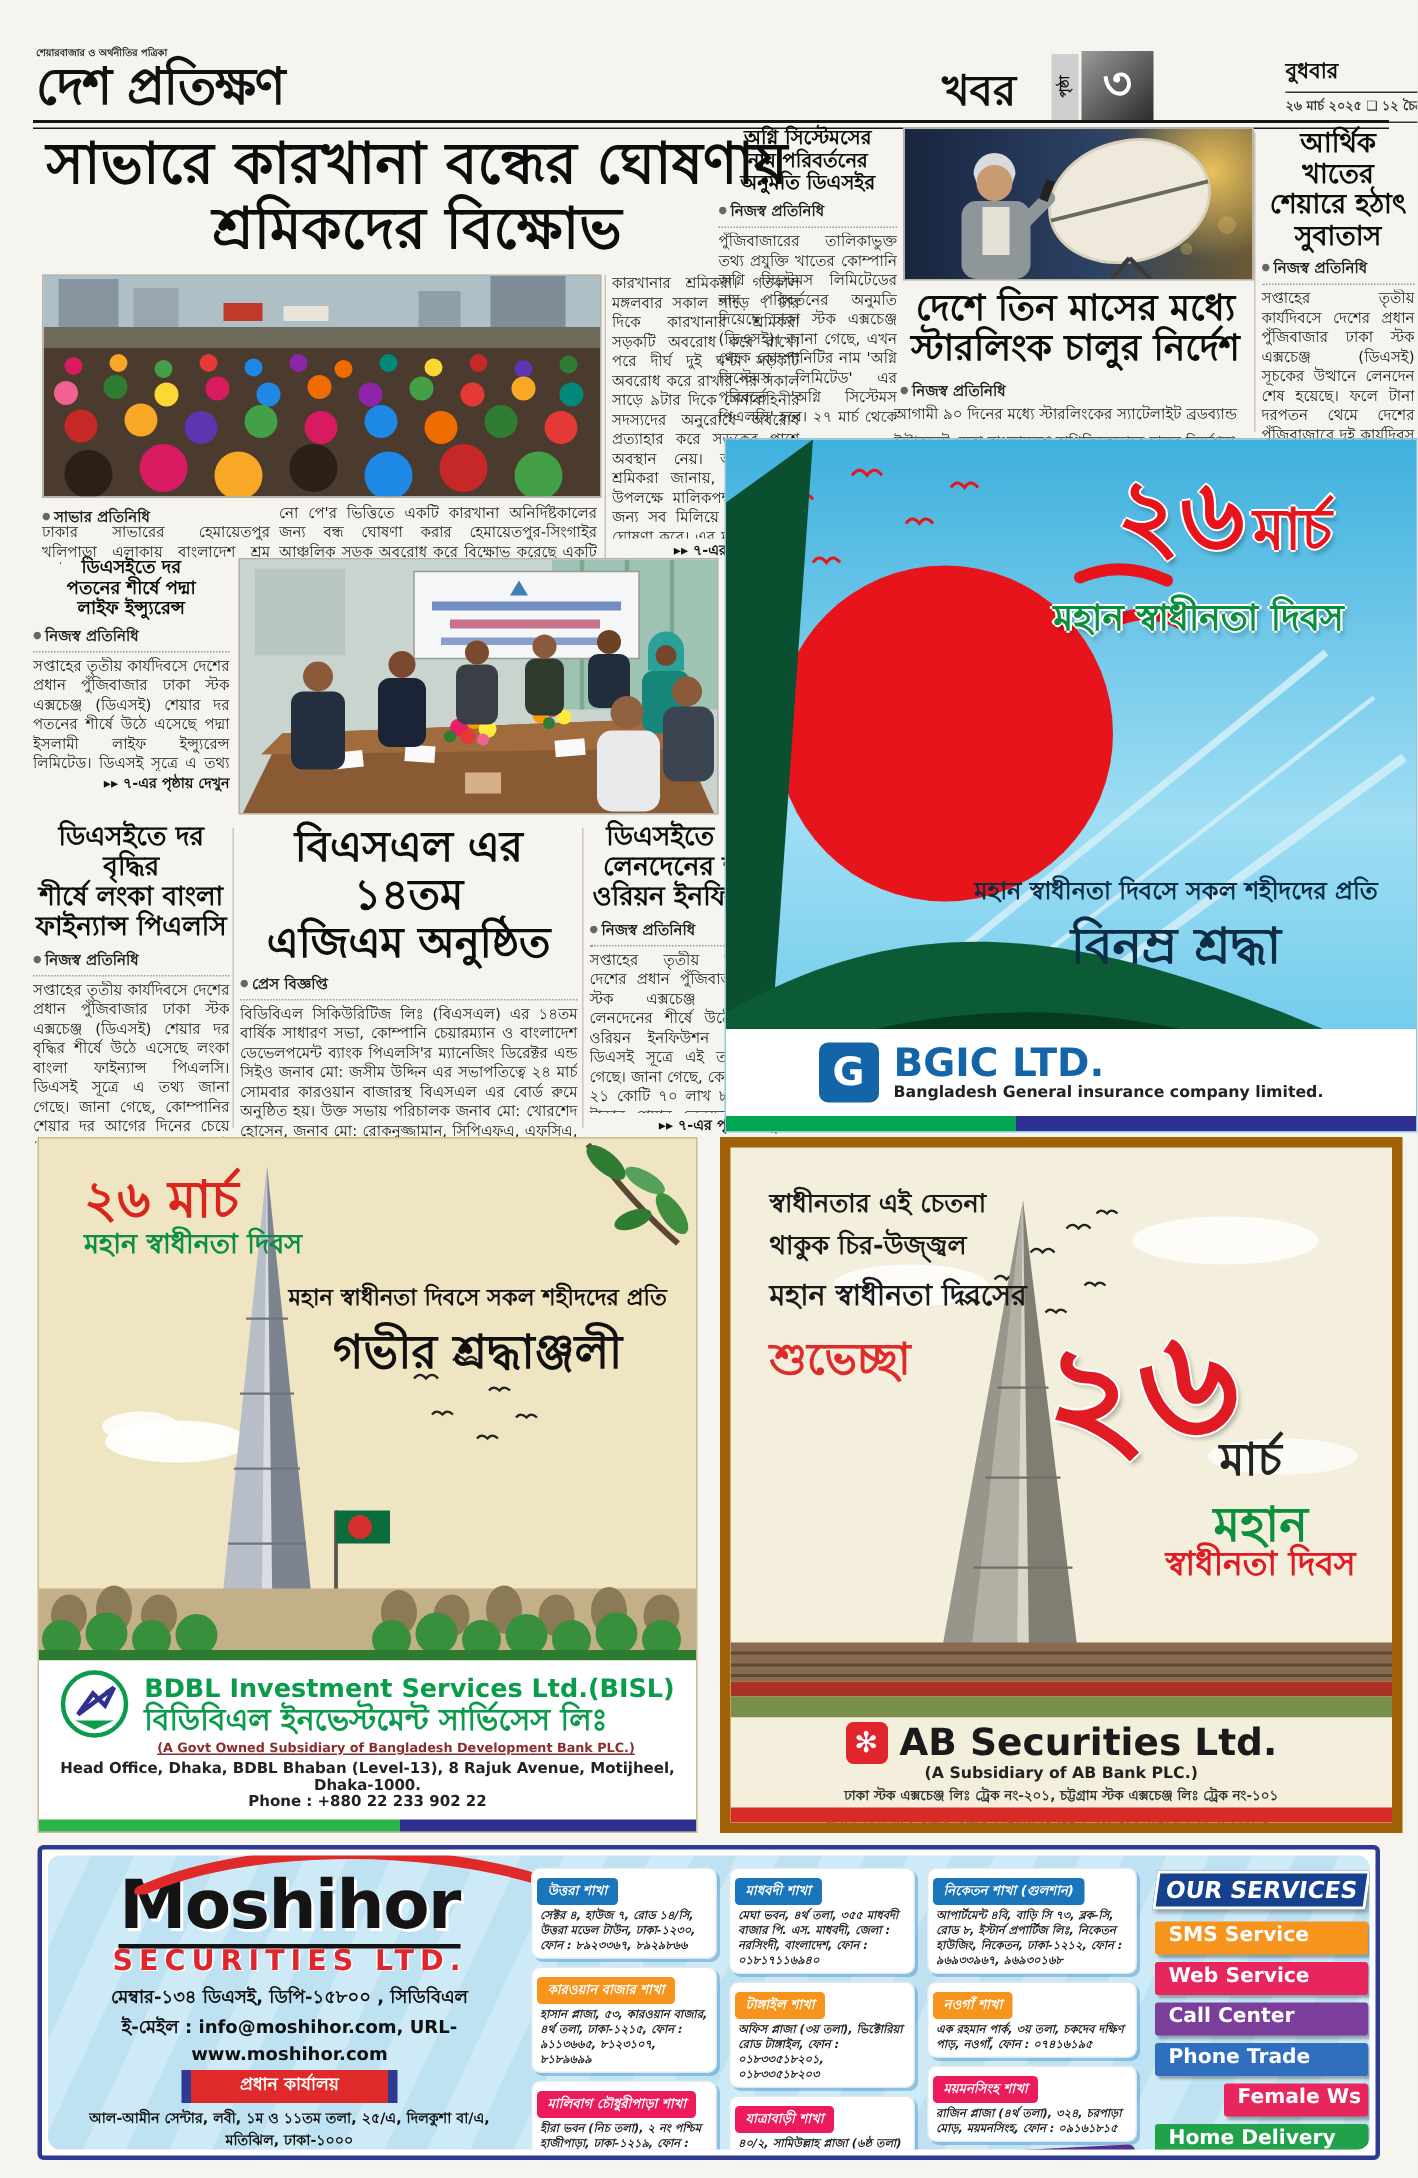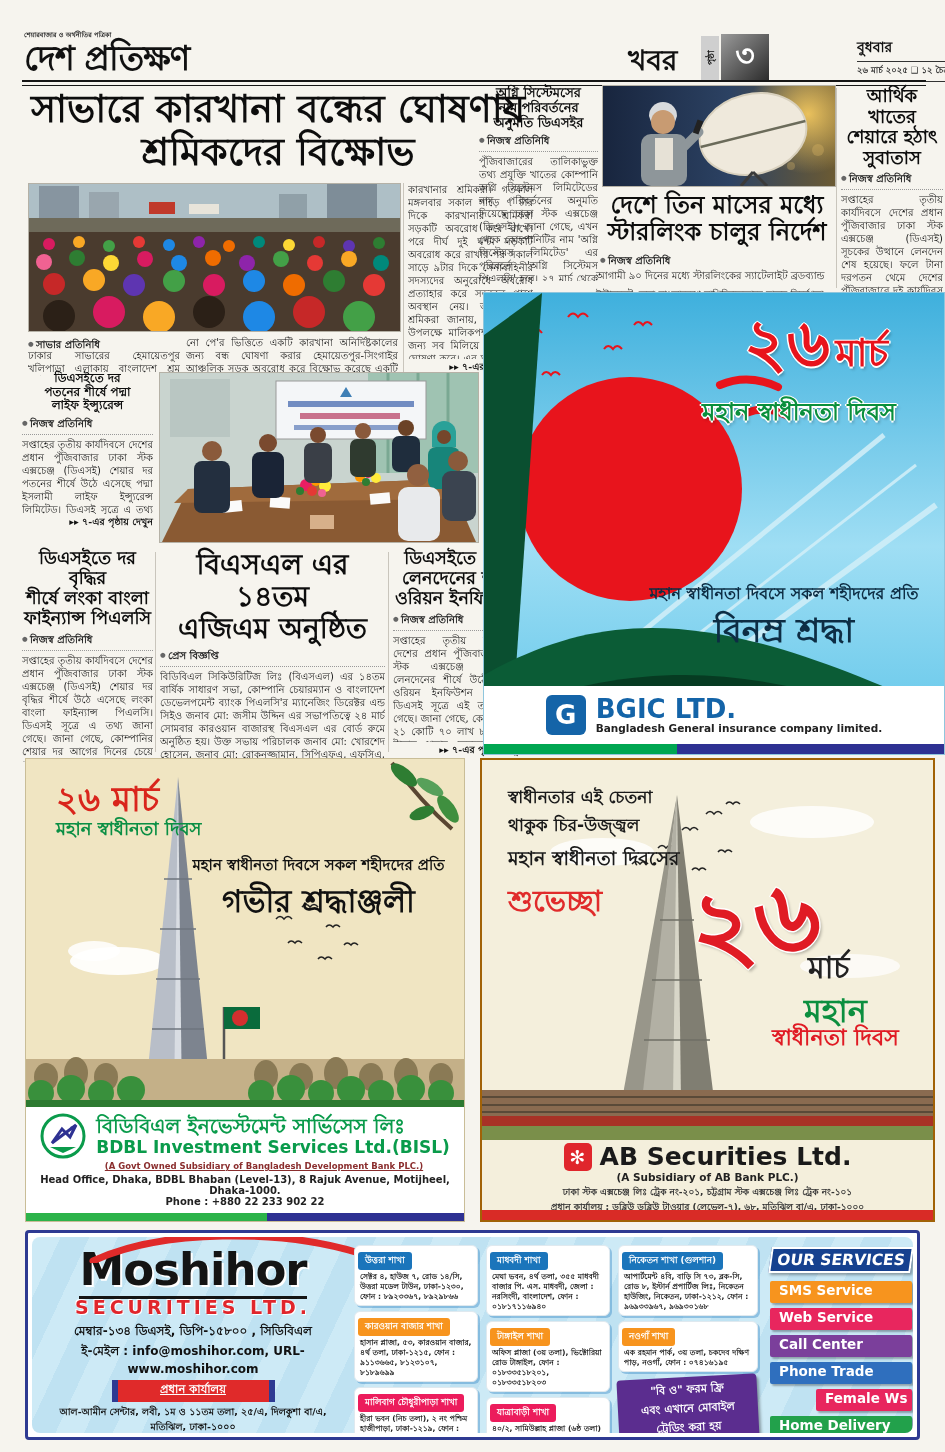--- a/index.html
+++ b/index.html
@@ -21,21 +21,21 @@
   #mast-tagline{font-size:6.5px;font-weight:bold;color:#222;}
   #mast-rule{border-top:2.5px solid #161616;border-bottom:1px solid #161616;height:3px;}
   
   #bgic{background:linear-gradient(180deg,#3fb0dd 0%,#9fdef4 55%,#5fc5e9 100%);overflow:hidden;}
   .stroke-w{text-shadow:1.5px 0 0 #fff,-1.5px 0 0 #fff,0 1.5px 0 #fff,0 -1.5px 0 #fff,2px 3px 3px rgba(0,0,0,.25);}
   
   #mosh{background:#fff;border:3px solid #2e3a92;border-radius:4px;padding:4px;box-sizing:border-box;}
   #mosh-in{position:relative;width:100%;height:100%;border-radius:8px;
      background:repeating-linear-gradient(115deg,#cdeaf6 0 26px,#bfe2f2 26px 52px);overflow:hidden;}
   .bcard{background:#fff;border-radius:6px;box-shadow:2px 2px 0 rgba(27,117,188,.35);
-         padding:2px 5px 3px;margin-bottom:5px;border:1px solid #dfe9ef;}
+         padding:2px 5px 3px;margin-bottom:5px;border:1px solid #dfe9ef;font-style:italic;}
   .bcard .bhead{display:inline-block;color:#fff;font-size:8.8px;font-weight:bold;
          padding:1px 7px 2px;border-radius:3px;margin:0 0 2px -2px;}
   .bcard .bbody{font-size:7.6px;font-weight:bold;color:#222;line-height:1.32;}
   .svc{height:21px;margin-bottom:5px;color:#fff;font-weight:bold;font-size:13.5px;
        padding:1px 0 0 9px;border-radius:2px;box-shadow:2px 2px 2px rgba(0,0,0,.3);}
   .ribbon{background:linear-gradient(90deg,#2e3a92 0 6px,#e02a2a 6px calc(100% - 6px),#2e3a92 calc(100% - 6px));
        color:#fff;font-size:11.5px;font-weight:bold;text-align:center;padding:1px 0 2px;}
 </style>
 </head>
 <body>
@@ -388,32 +388,32 @@
     <div class="abs" style="left:155px;top:118px;width:275px;text-align:center;font-size:31px;font-weight:900;color:#111;">গভীর শ্রদ্ধাঞ্জলী</div>
     <div class="abs" style="left:0;top:348px;width:100%;height:108px;background:#fff;text-align:center;">
       <div style="display:flex;align-items:center;justify-content:center;gap:10px;margin-top:6px;">
         <svg width="46" height="46" viewBox="0 0 46 46">
           <circle cx="23" cy="23" r="21" fill="#fff" stroke="#0a9b4b" stroke-width="3"></circle>
           <polygon points="12,30 22,16 30,24 36,12" fill="none" stroke="#2e3192" stroke-width="3"></polygon>
           <polygon points="36,12 30,14 34,18" fill="#2e3192"></polygon>
           <polygon points="10,34 36,34 23,40" fill="#0a9b4b"></polygon>
         </svg>
         <div style="text-align:left;">
+          <div style="font-size:17px;font-weight:bold;color:#0a9b4b;">BDBL Investment Services Ltd.(BISL)</div>
           <div style="font-size:20px;font-weight:900;color:#0a9b4b;line-height:1.05;">বিডিবিএল ইনভেস্টমেন্ট সার্ভিসেস লিঃ</div>
-          <div style="font-size:17px;font-weight:bold;color:#0a9b4b;">BDBL Investment Services Ltd.(BISL)</div>
         </div>
       </div>
       <div style="font-size:8.5px;font-weight:bold;color:#8a2d2d;text-decoration:underline;margin-top:2px;margin-left:38px;">(A Govt Owned Subsidiary of Bangladesh Development Bank PLC.)</div>
       <div style="font-size:10px;font-weight:bold;color:#222;margin-top:3px;">Head Office, Dhaka, BDBL Bhaban (Level-13), 8 Rajuk Avenue, Motijheel, Dhaka-1000.</div>
       <div style="font-size:10px;font-weight:bold;color:#222;">Phone : +880 22 233 902 22</div>
     </div>
     <div class="abs" style="left:0;bottom:0;width:100%;height:8px;background:linear-gradient(to right,#2cb34a 0 55%,#2e3192 55%);"></div>
   </div>
 
-  <div class="abs" style="left:480px;top:758px;width:455px;height:464px;background:#f4efdc;border:2px solid #a16207;box-sizing:border-box;overflow:hidden;">
+  <div class="abs" style="left:480px;top:758px;width:455px;height:464px;background:#f4efdc;border:7px solid #a16207;box-sizing:border-box;overflow:hidden;">
     <svg class="abs" style="left:0;top:0;" width="453" height="380" viewBox="0 0 453 380">
       <ellipse cx="120" cy="92" rx="52" ry="14" fill="#fff" opacity=".8"></ellipse>
       <ellipse cx="330" cy="62" rx="62" ry="16" fill="#fff" opacity=".8"></ellipse>
       <ellipse cx="368" cy="206" rx="50" ry="12" fill="#fff" opacity=".7"></ellipse>
       <g stroke="#222" stroke-width="1.5" fill="none">
         <path d="M150,104 q4,-5 8,0 q4,-5 8,0"></path>
           <path d="M176,88 q4,-5 8,0 q4,-5 8,0"></path>
         <path d="M200,70 q4,-5 8,0 q4,-5 8,0"></path>
           <path d="M224,54 q4,-5 8,0 q4,-5 8,0"></path>
         <path d="M244,44 q3,-4 7,0 q3,-4 7,0"></path>
@@ -470,21 +470,21 @@
       <div class="abs" style="left:10px;top:6px;width:302px;text-align:center;">
         <div style="position:relative;display:inline-block;">
           <svg class="abs" style="left:-4px;top:-10px;" width="300" height="30" viewBox="0 0 300 30">
             <path d="M18,28 C86,-4 206,-4 284,20" stroke="#e02a2a" stroke-width="7" fill="none" stroke-linecap="round"></path>
           </svg>
           <span style="font-size:45px;font-weight:900;color:#141414;letter-spacing:-1px;border-bottom:3px solid #141414;text-shadow:2px 2px 0 #fff;">Moshihor</span>
         </div>
         <div style="font-size:19px;font-weight:900;color:#e0262c;letter-spacing:4px;text-shadow:1px 1px 0 #fff,-1px -1px 0 #fff;">SECURITIES LTD.</div>
         <div style="font-size:12px;font-weight:bold;color:#111;margin-top:4px;">মেম্বার-১৩৪ ডিএসই, ডিপি-১৫৮০০ , সিডিবিএল</div>
         <div style="font-size:12px;font-weight:bold;color:#111;">ই-মেইল : info@moshihor.com, URL- www.moshihor.com</div>
-        <div class="ribbon" style="width:163px;margin:4px auto 3px;text-decoration:underline;">প্রধান কার্যালয়</div>
+        <div class="ribbon" style="width:144px;margin:4px auto 3px;">প্রধান কার্যালয়</div>
         <div style="font-size:9.5px;font-weight:bold;color:#111;">আল-আমীন সেন্টার, লবী, ১ম ও ১১তম তলা, ২৫/এ, দিলকুশা বা/এ, মতিঝিল, ঢাকা-১০০০</div>
         
         
       </div>
 
       <div class="abs" style="left:322px;top:8px;width:124px;">
         <div class="bcard">
           <div class="bhead" style="background: rgb(27, 117, 187);">উত্তরা শাখা</div>
           <div class="bbody">সেক্টর ৪, হাউজ ৭, রোড ১৪/সি, উত্তরা মডেল টাউন, ঢাকা-১২৩০, ফোন : ৮৯২৩৩৬৭, ৮৯২৯৮৬৬</div>
         </div>
@@ -516,20 +516,24 @@
       </div>
 
       <div class="abs" style="left:586px;top:8px;width:140px;">
         <div class="bcard">
           <div class="bhead" style="background: rgb(27, 117, 187);">নিকেতন শাখা (গুলশান)</div>
           <div class="bbody">আপার্টমেন্ট ৪বি, বাড়ি সি ৭৩, ব্লক-সি, রোড ৮, ইস্টার্ন প্রপার্টিজ লিঃ, নিকেতন হাউজিং, নিকেতন, ঢাকা-১২১২, ফোন : ৯৬৯৩৩৯৬৭, ৯৬৯৩০১৬৮</div>
         </div>
         <div class="bcard">
           <div class="bhead" style="background: rgb(247, 148, 30);">নওগাঁ শাখা</div>
           <div class="bbody">এক রহমান পার্ক, ৩য় তলা, চকদেব দক্ষিণ পাড়, নওগাঁ, ফোন : ০৭৪১৬১৯৫</div>
+        </div>
+        <div class="bcard">
+          <div class="bhead" style="background: rgb(236, 28, 92);">ময়মনসিংহ শাখা</div>
+          <div class="bbody">রাজিন প্লাজা (৪র্থ তলা), ৩২৪, চরপাড়া মোড়, ময়মনসিংহ, ফোন : ০৯১৬১৮১৫</div>
         </div>
         <div class="pre" style="background:#5b2d8f;color:#fff;font-size:11px;font-weight:bold;text-align:center;padding:4px 2px;transform:rotate(-3deg);border-radius:4px;box-shadow:2px 3px 3px rgba(0,0,0,.35);">"বি ও" ফরম ফ্রি
 এবং এখানে মোবাইল
 ট্রেডিং করা হয়</div>
       </div>
 
       <div class="abs" style="left:738px;top:10px;width:142px;">
         <div style="background:#16418f;color:#fff;font-size:15.5px;font-weight:900;text-align:center;border:2px solid #fff;box-shadow:2px 2px 3px rgba(0,0,0,.35);transform:skewX(-8deg);padding:2px 0;margin-bottom:8px;">OUR SERVICES</div>
         <div class="svc" style="background: rgb(247, 148, 30);">SMS Service</div>
         <div class="svc" style="background: rgb(232, 38, 94);">Web Service</div>

